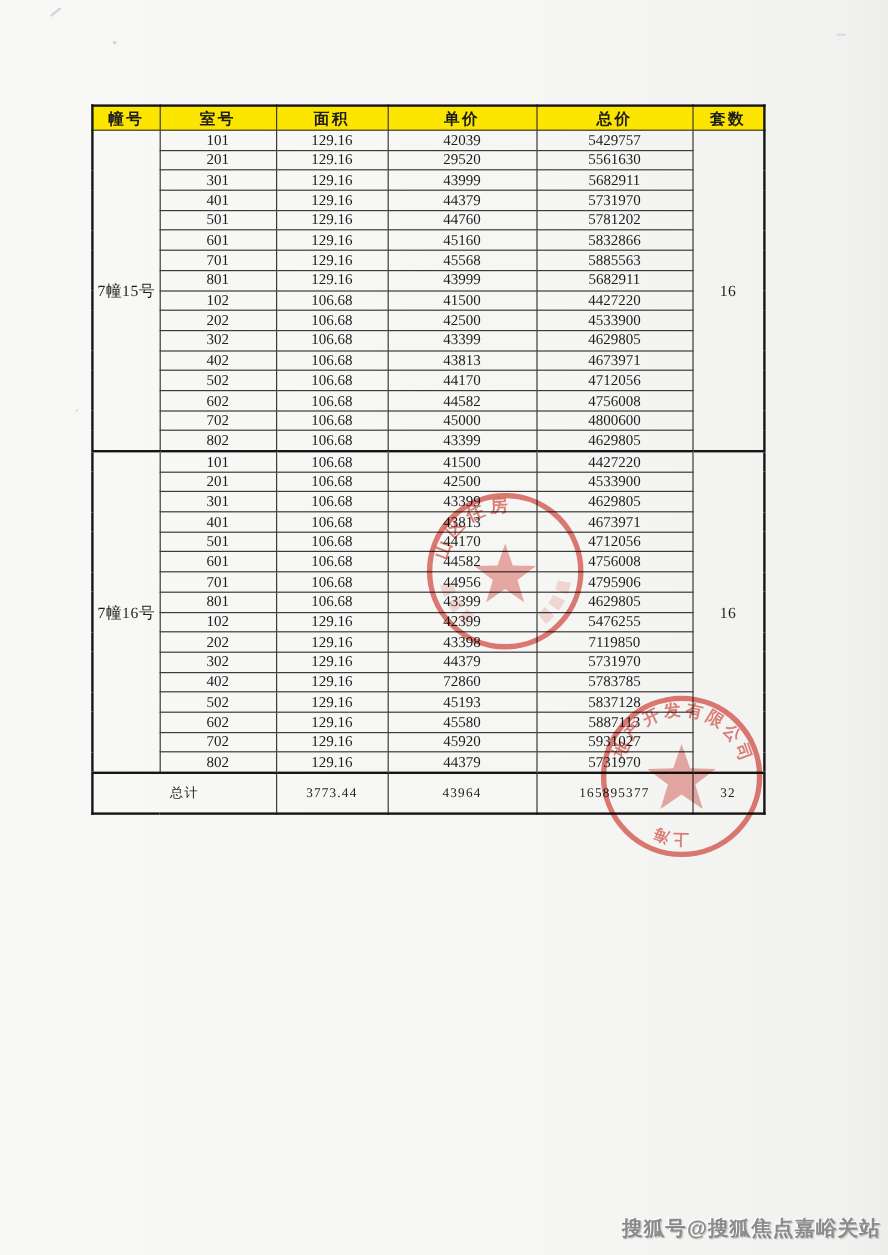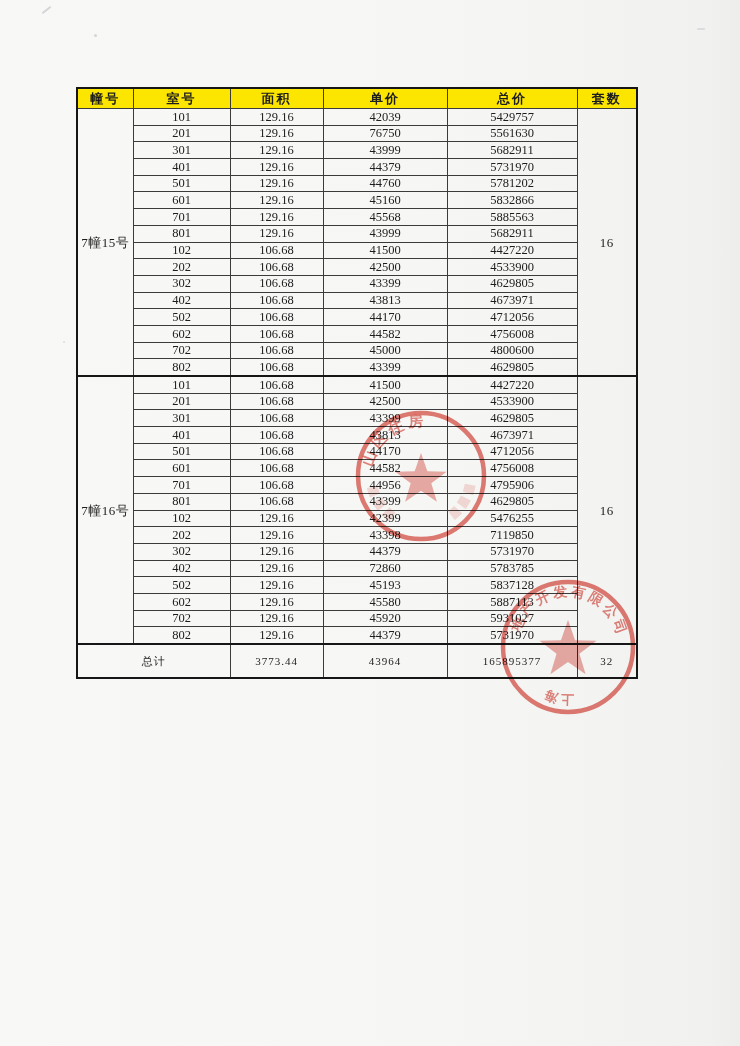--- a/index.html
+++ b/index.html
@@ -96,21 +96,21 @@
           <td rowspan="16" class="building-cell">7幢15号</td>
           <td>101</td>
           <td>129.16</td>
           <td>42039</td>
           <td>5429757</td>
           <td rowspan="16" class="count-cell">16</td>
         </tr>
         <tr>
           <td>201</td>
           <td>129.16</td>
-          <td>76750</td>
+          <td>29520</td>
           <td>5561630</td>
         </tr>
         <tr>
           <td>301</td>
           <td>129.16</td>
           <td>43999</td>
           <td>5682911</td>
         </tr>
         <tr>
           <td>401</td>
@@ -323,14 +323,15 @@
       <polygon class="seal-star" points="0,-30 7.06,-9.71 28.53,-9.27 11.41,3.71 17.63,24.27 0,12 -17.63,24.27 -11.41,3.71 -28.53,-9.27 -7.06,-9.71"></polygon>
     </g>
     <text class="seal-text" font-size="14" letter-spacing="3">
       <textPath href="#arcTop2" startOffset="4%">地产开发有限公司</textPath>
     </text>
     <text class="seal-text" font-size="13" letter-spacing="2">
       <textPath href="#arcBottom2" startOffset="42%">上海</textPath>
     </text>
   </svg>
 
+  <div class="watermark">搜狐号@搜狐焦点嘉峪关站</div>
 
 </div>
 
 </body></html>

